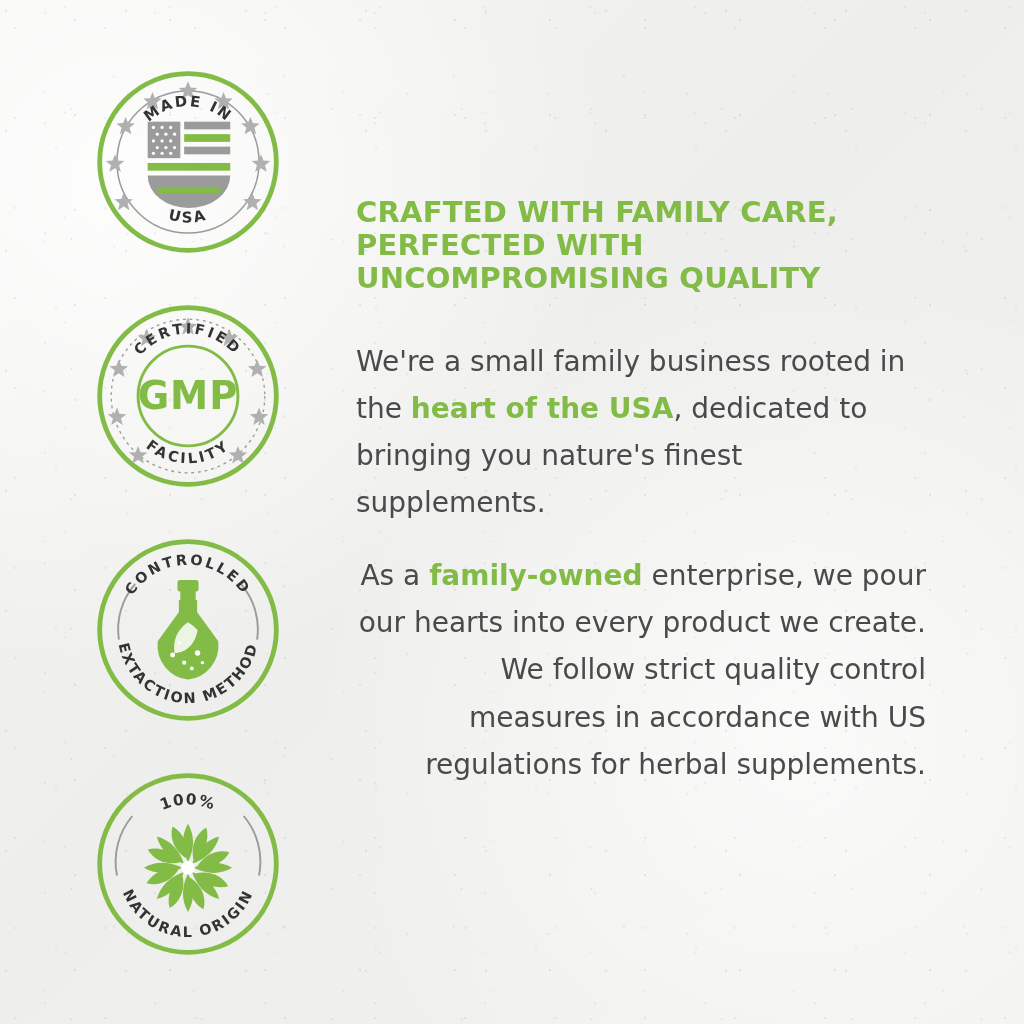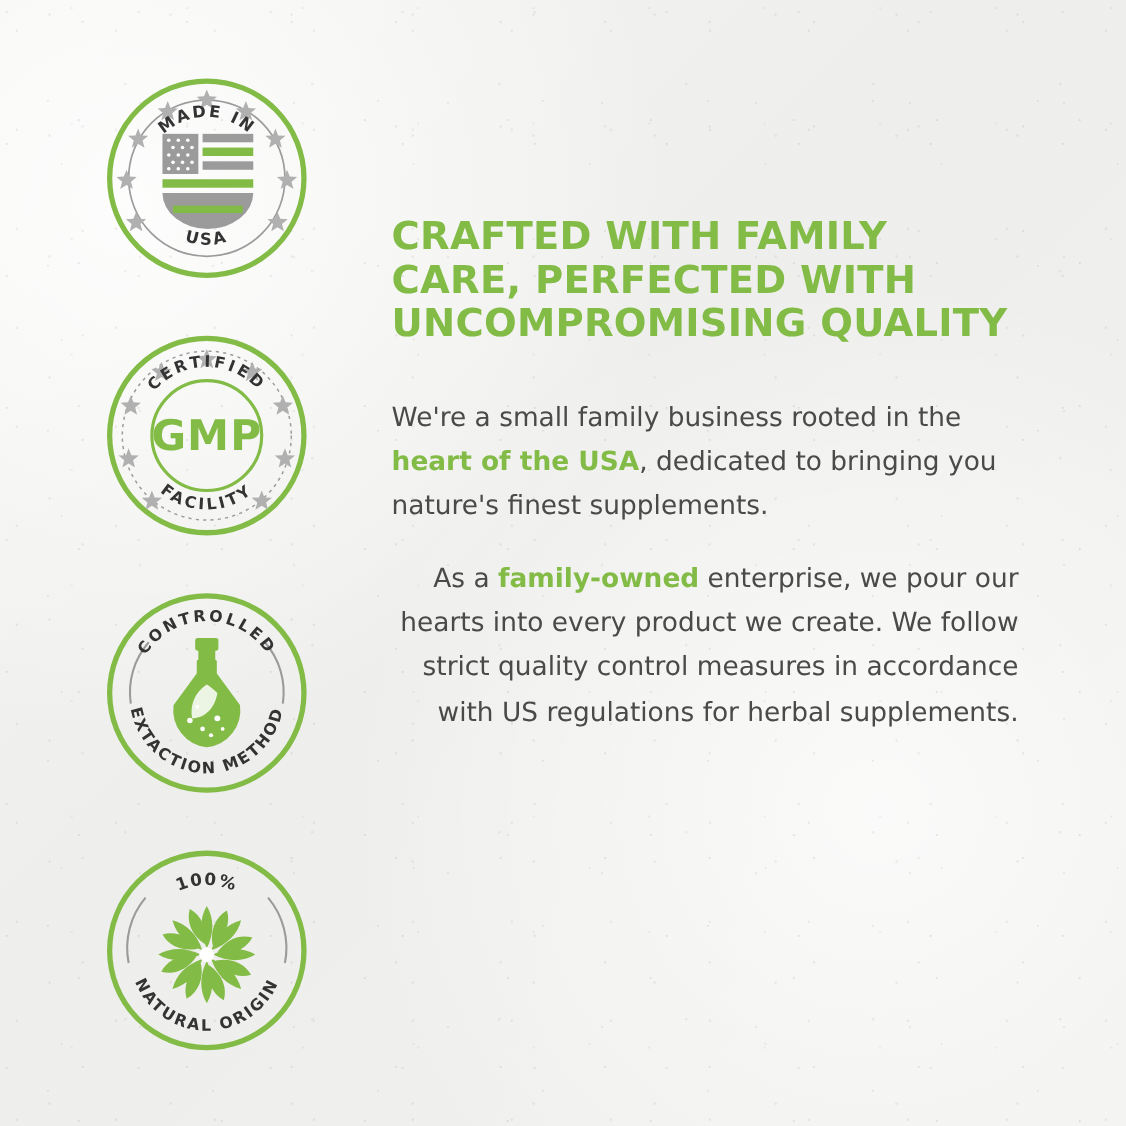--- a/index.html
+++ b/index.html
@@ -59,33 +59,33 @@
   .content {
     position: absolute;
     left: 356px;
     top: 196px;
     width: 570px;
   }
   h1.headline {
     margin: 0;
     font-family: "DejaVu Sans", sans-serif;
     font-weight: bold;
-    font-size: 35px;
+    font-size: 29px;
     line-height: 1.13;
     letter-spacing: 0.2px;
     color: #82bb45;
     text-transform: uppercase;
   }
   .body-copy {
     margin-top: 44px;
   }
   .body-copy p {
     margin: 0 0 26px 0;
     font-family: "DejaVu Sans", sans-serif;
-    font-size: 24px;
+    font-size: 28px;
     line-height: 1.68;
     color: #4a4a4a;
     font-weight: normal;
   }
   .body-copy p:last-child { margin-bottom: 0; text-align: right; }
   .hl {
     color: #82bb45;
     font-weight: bold;
   }
 </style>

